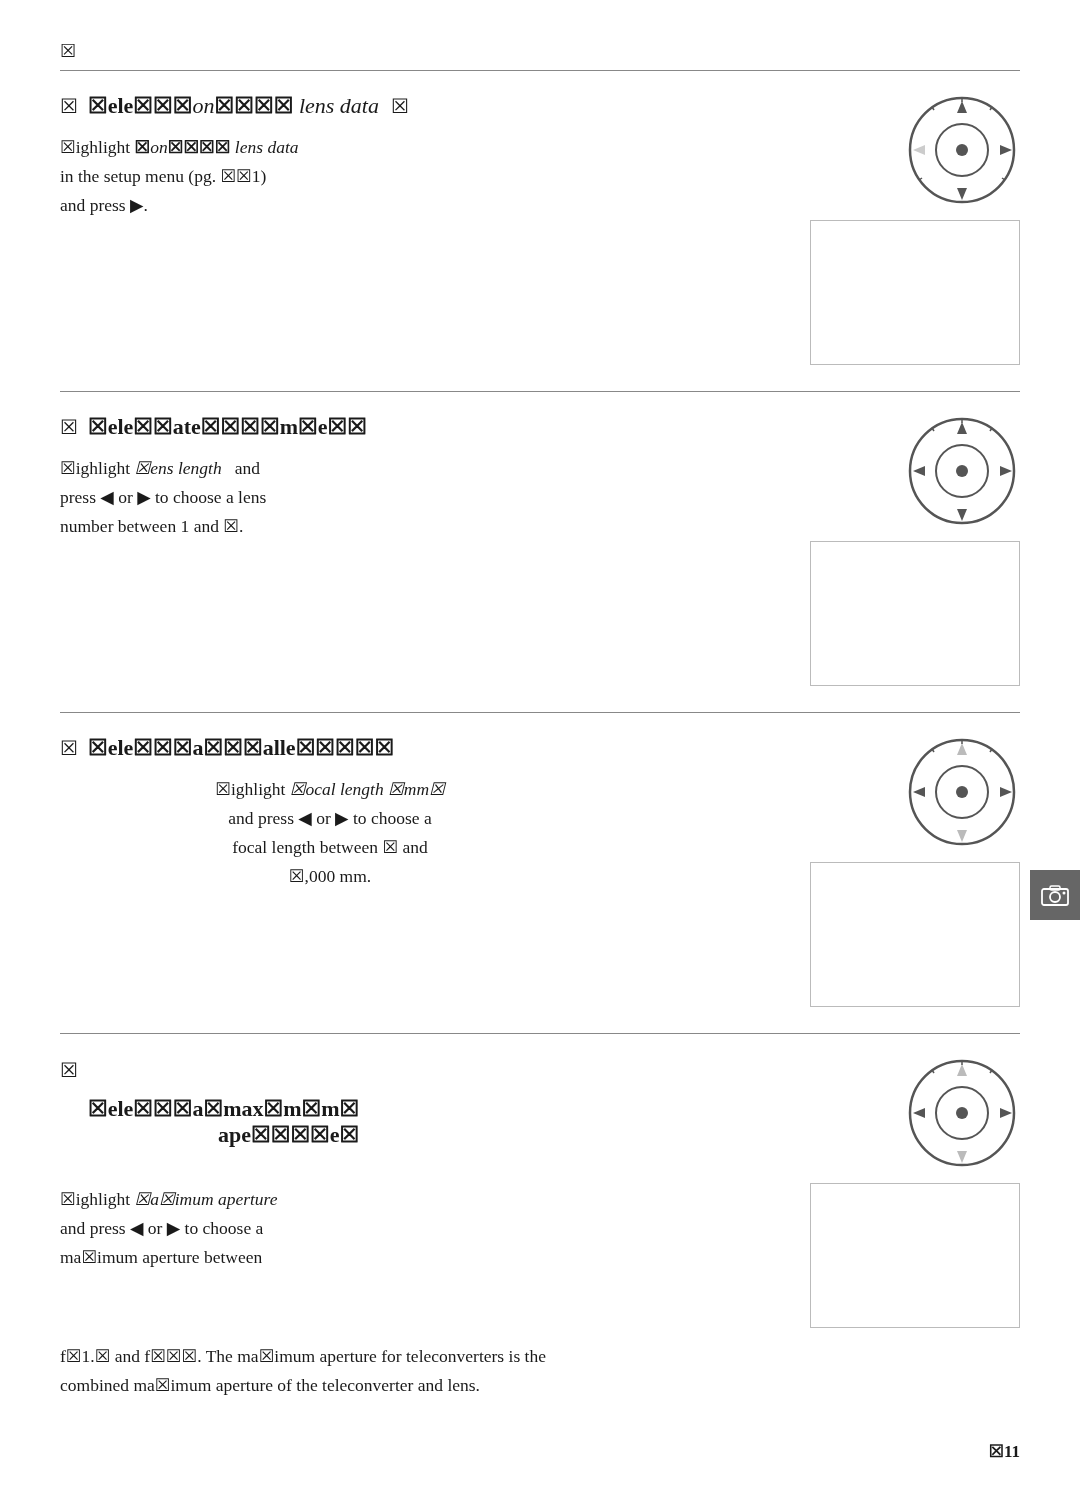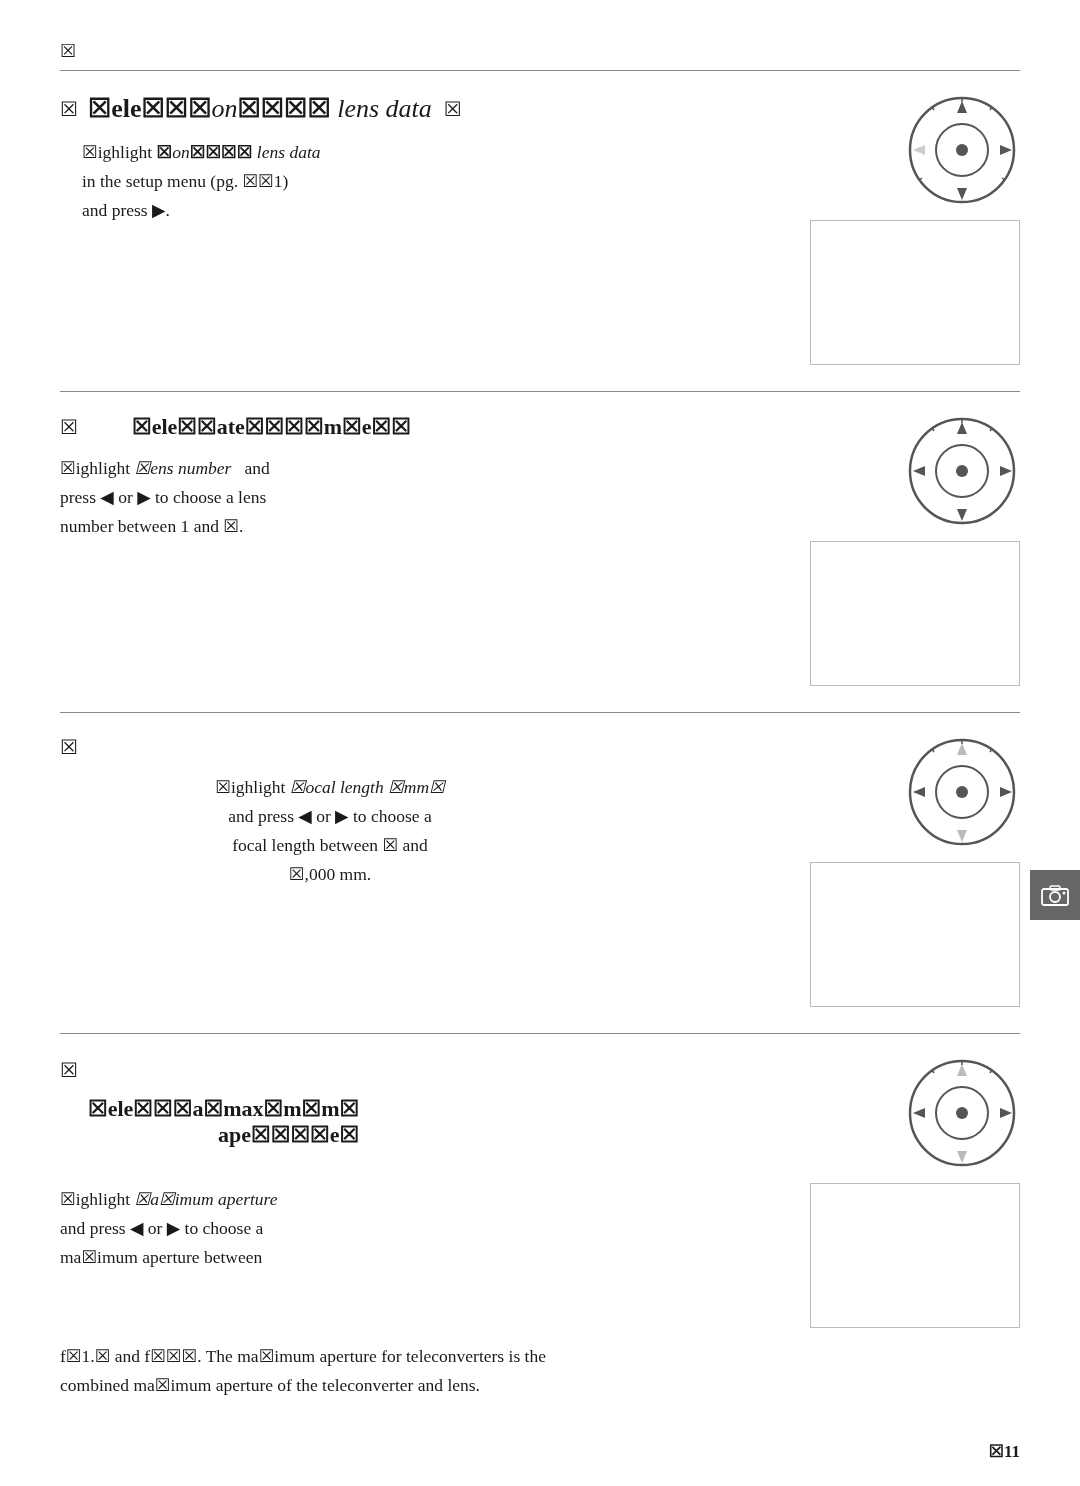--- a/index.html
+++ b/index.html
@@ -17,26 +17,26 @@
 </head>
 <body>
 
 <div style="font-size:18px; margin-bottom:8px;">☒</div>
 
 <div style="border-top: 1.5px solid #888; padding-top: 22px; margin-bottom: 0;">
   <div style="display:flex; flex-direction:row; align-items:flex-start; padding-bottom: 26px;">
     <div style="flex:1;">
       <div style="display:flex; align-items:center; margin-bottom:14px;">
         <span style="font-size:20px; margin-right:10px;">☒</span>
-        <span style="font-size:26px;">
+        <span style="font-size:22px;">
           <strong>☒ele☒☒☒</strong><em>on</em><strong>☒☒☒☒</strong> <em>lens data</em>
         </span>
         <span style="font-size:20px; margin-left:12px;">☒</span>
       </div>
-      <div style="font-size:17.5px; line-height:1.65; max-width:540px;margin-left:22px;">
+      <div style="font-size:17.5px; line-height:1.65; max-width:540px;">
         ☒ighlight <strong>☒</strong><em>on</em><strong>☒☒☒☒</strong> <em>lens data</em><br>
         in the setup menu (pg. ☒☒1)<br>
         and press ▶.
       </div>
     </div>
     <div style="display:flex; flex-direction:column; align-items:flex-end; gap: 8px; margin-left: 10px;">
       <div>
         <svg width="115" height="115" viewBox="0 0 115 115">
 
           <circle cx="57" cy="57" r="52" fill="none" stroke="#555" stroke-width="2.5"></circle>
@@ -63,26 +63,26 @@
       <div style="border:1.5px solid #bbb; width:210px; height:145px; background:#fff;"></div>
     </div>
   </div>
 </div>
 
 <div style="border-top: 1.5px solid #888; padding-top: 22px; margin-bottom: 0;">
   <div style="display:flex; flex-direction:row; align-items:flex-start; padding-bottom: 26px;">
     <div style="flex:1;">
       <div style="display:flex; align-items:center; margin-bottom:14px;">
         <span style="font-size:20px; margin-right:10px;">☒</span>
-        <span style="font-size:22px; font-weight:bold;margin-left:44px;">
+        <span style="font-size:22px; font-weight:bold;">
           ☒ele☒☒ate☒☒☒☒m☒e☒☒
         </span>
       </div>
       <div style="font-size:17.5px; line-height:1.65; max-width:540px;">
-        ☒ighlight <em>☒ens number</em>&nbsp;&nbsp; and<br>
+        ☒ighlight <em>☒ens length</em>&nbsp;&nbsp; and<br>
         press ◀ or ▶ to choose a lens<br>
         number between 1 and ☒.
       </div>
     </div>
     <div style="display:flex; flex-direction:column; align-items:flex-end; gap:8px; margin-left:10px;">
       <div>
         <svg width="115" height="115" viewBox="0 0 115 115">
           <circle cx="57" cy="57" r="52" fill="none" stroke="#555" stroke-width="2.5"></circle>
           <circle cx="57" cy="57" r="26" fill="none" stroke="#555" stroke-width="2"></circle>
           <circle cx="57" cy="57" r="6" fill="#555"></circle>
@@ -102,20 +102,23 @@
       <div style="border:1.5px solid #bbb; width:210px; height:145px; background:#fff;"></div>
     </div>
   </div>
 </div>
 
 <div style="border-top: 1.5px solid #888; padding-top: 22px; margin-bottom: 0;">
   <div style="display:flex; flex-direction:row; align-items:flex-start; padding-bottom: 26px;">
     <div style="flex:1;">
       <div style="display:flex; align-items:center; margin-bottom:14px;">
         <span style="font-size:20px; margin-right:10px;">☒</span>
+        <span style="font-size:22px; font-weight:bold;">
+          ☒ele☒☒☒a☒☒☒alle☒☒☒☒☒
+        </span>
       </div>
       <div style="font-size:17.5px; line-height:1.65; max-width:540px;text-align:center;">
         ☒ighlight <em>☒ocal length ☒mm☒</em><br>
         and press ◀ or ▶ to choose a<br>
         focal length between ☒ and<br>
         ☒,000 mm.
       </div>
     </div>
     <div style="display:flex; flex-direction:column; align-items:flex-end; gap:8px; margin-left:10px;">
       <div>

